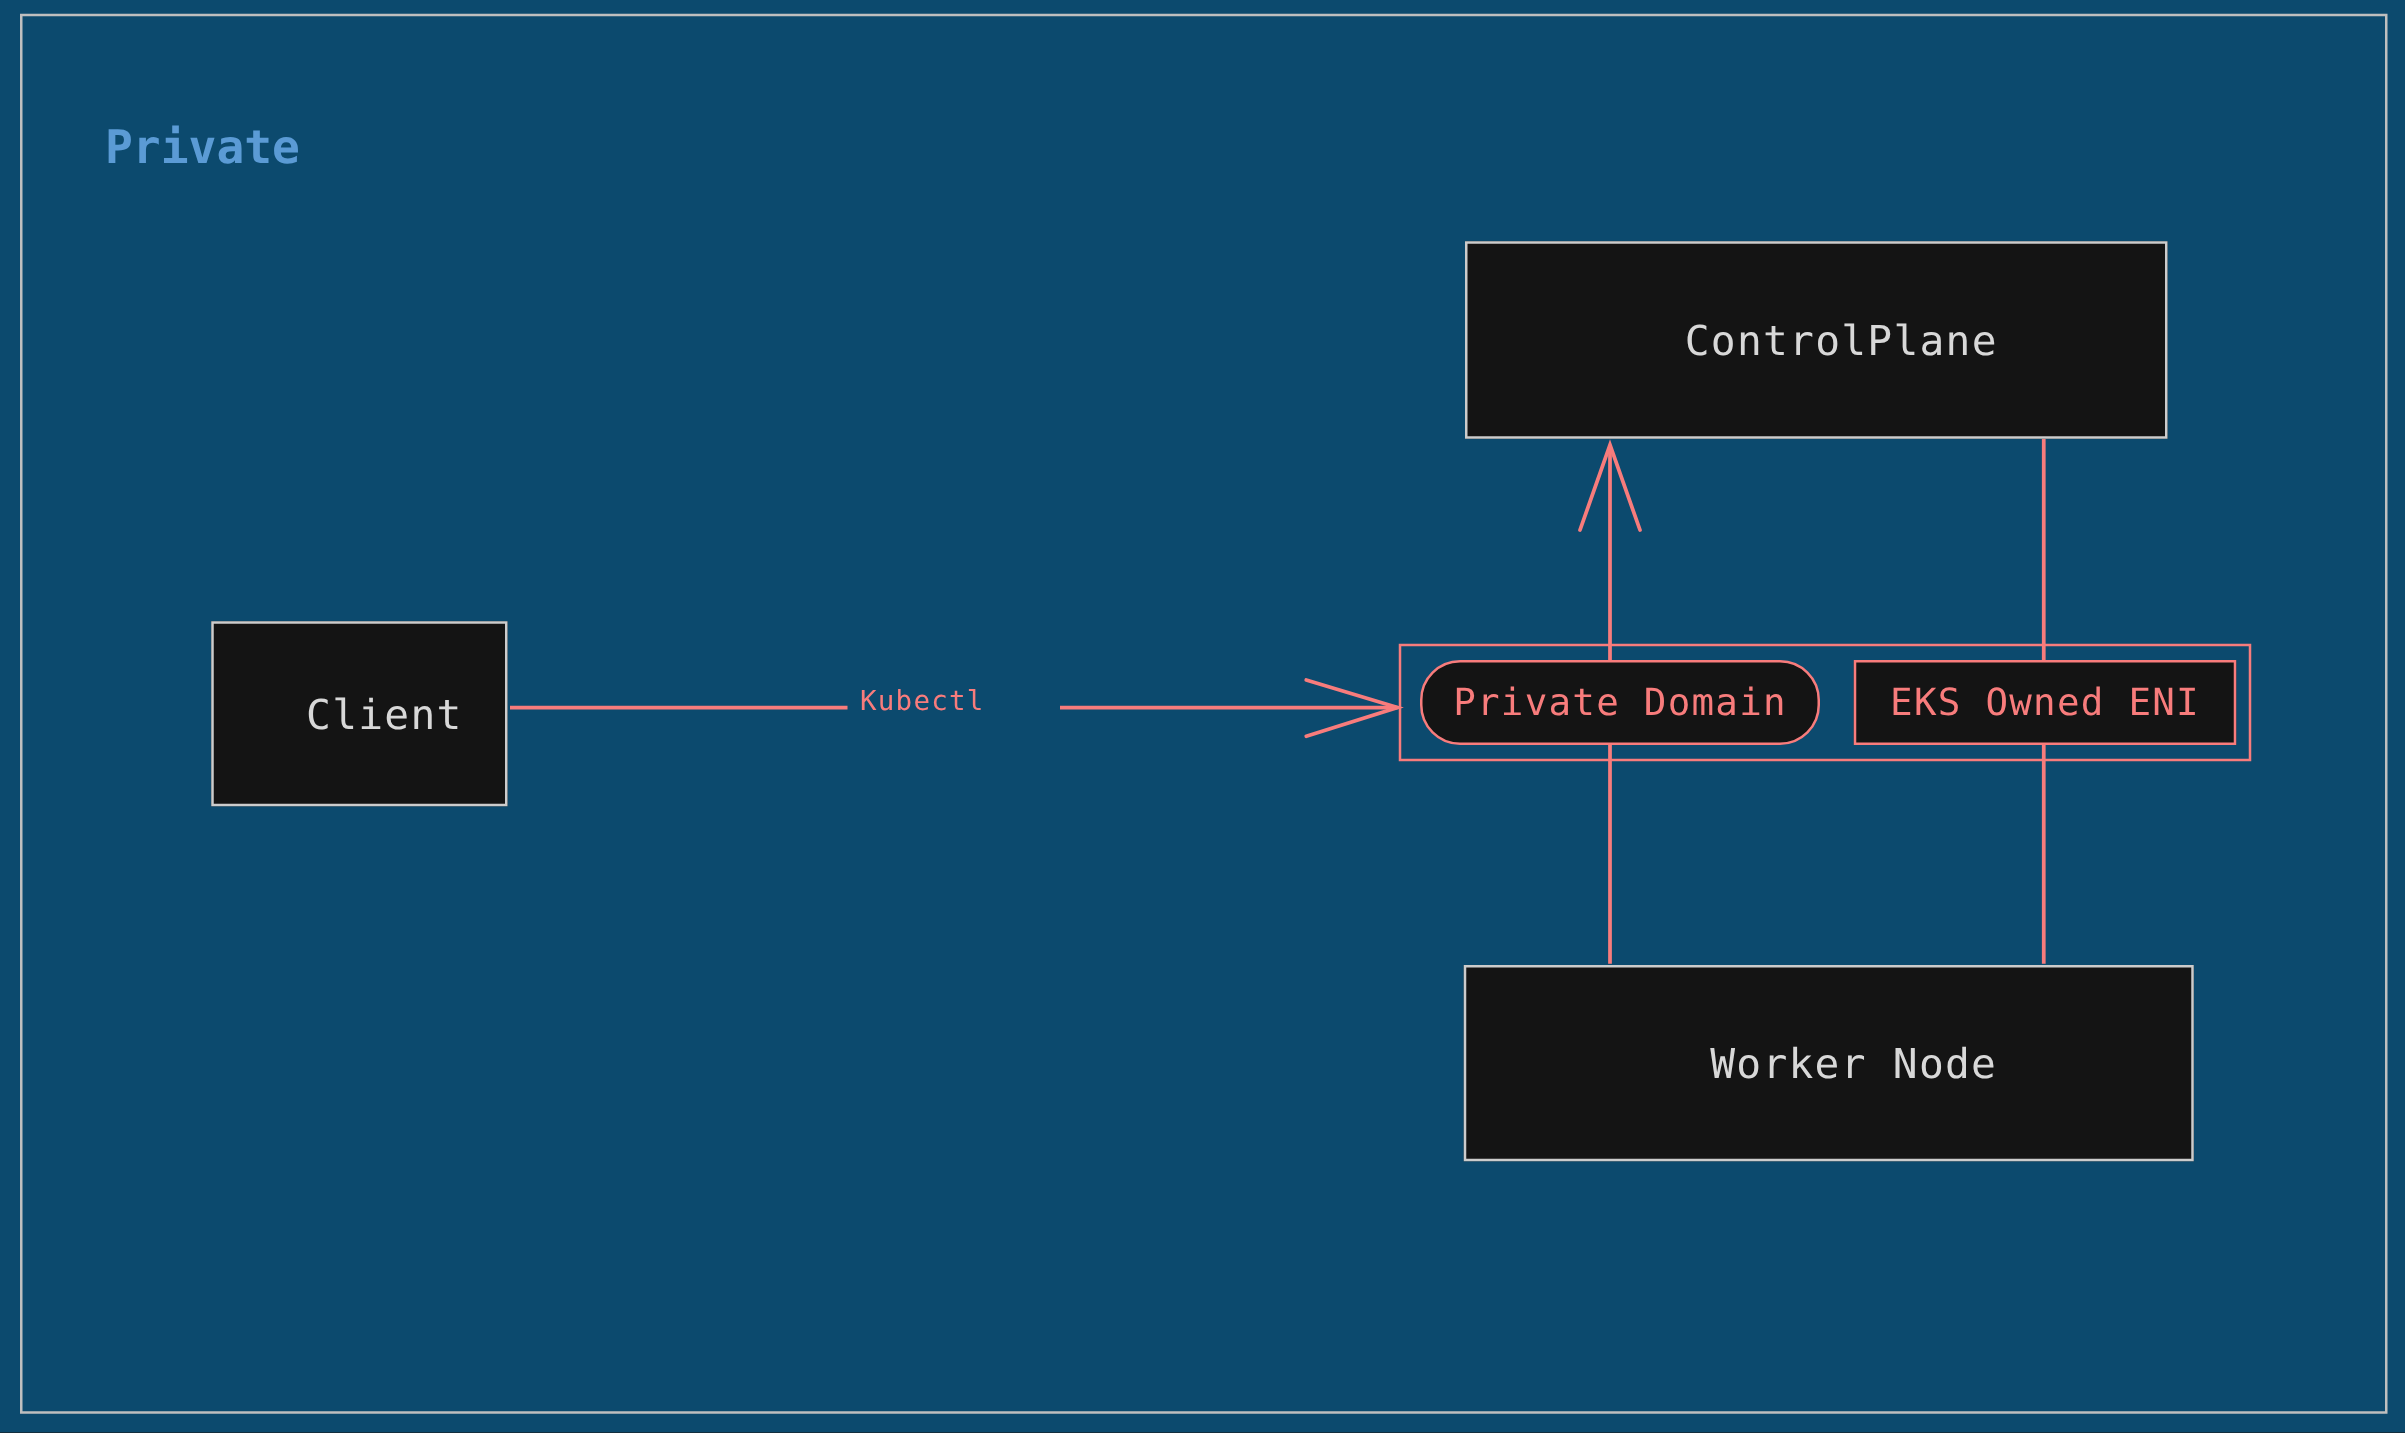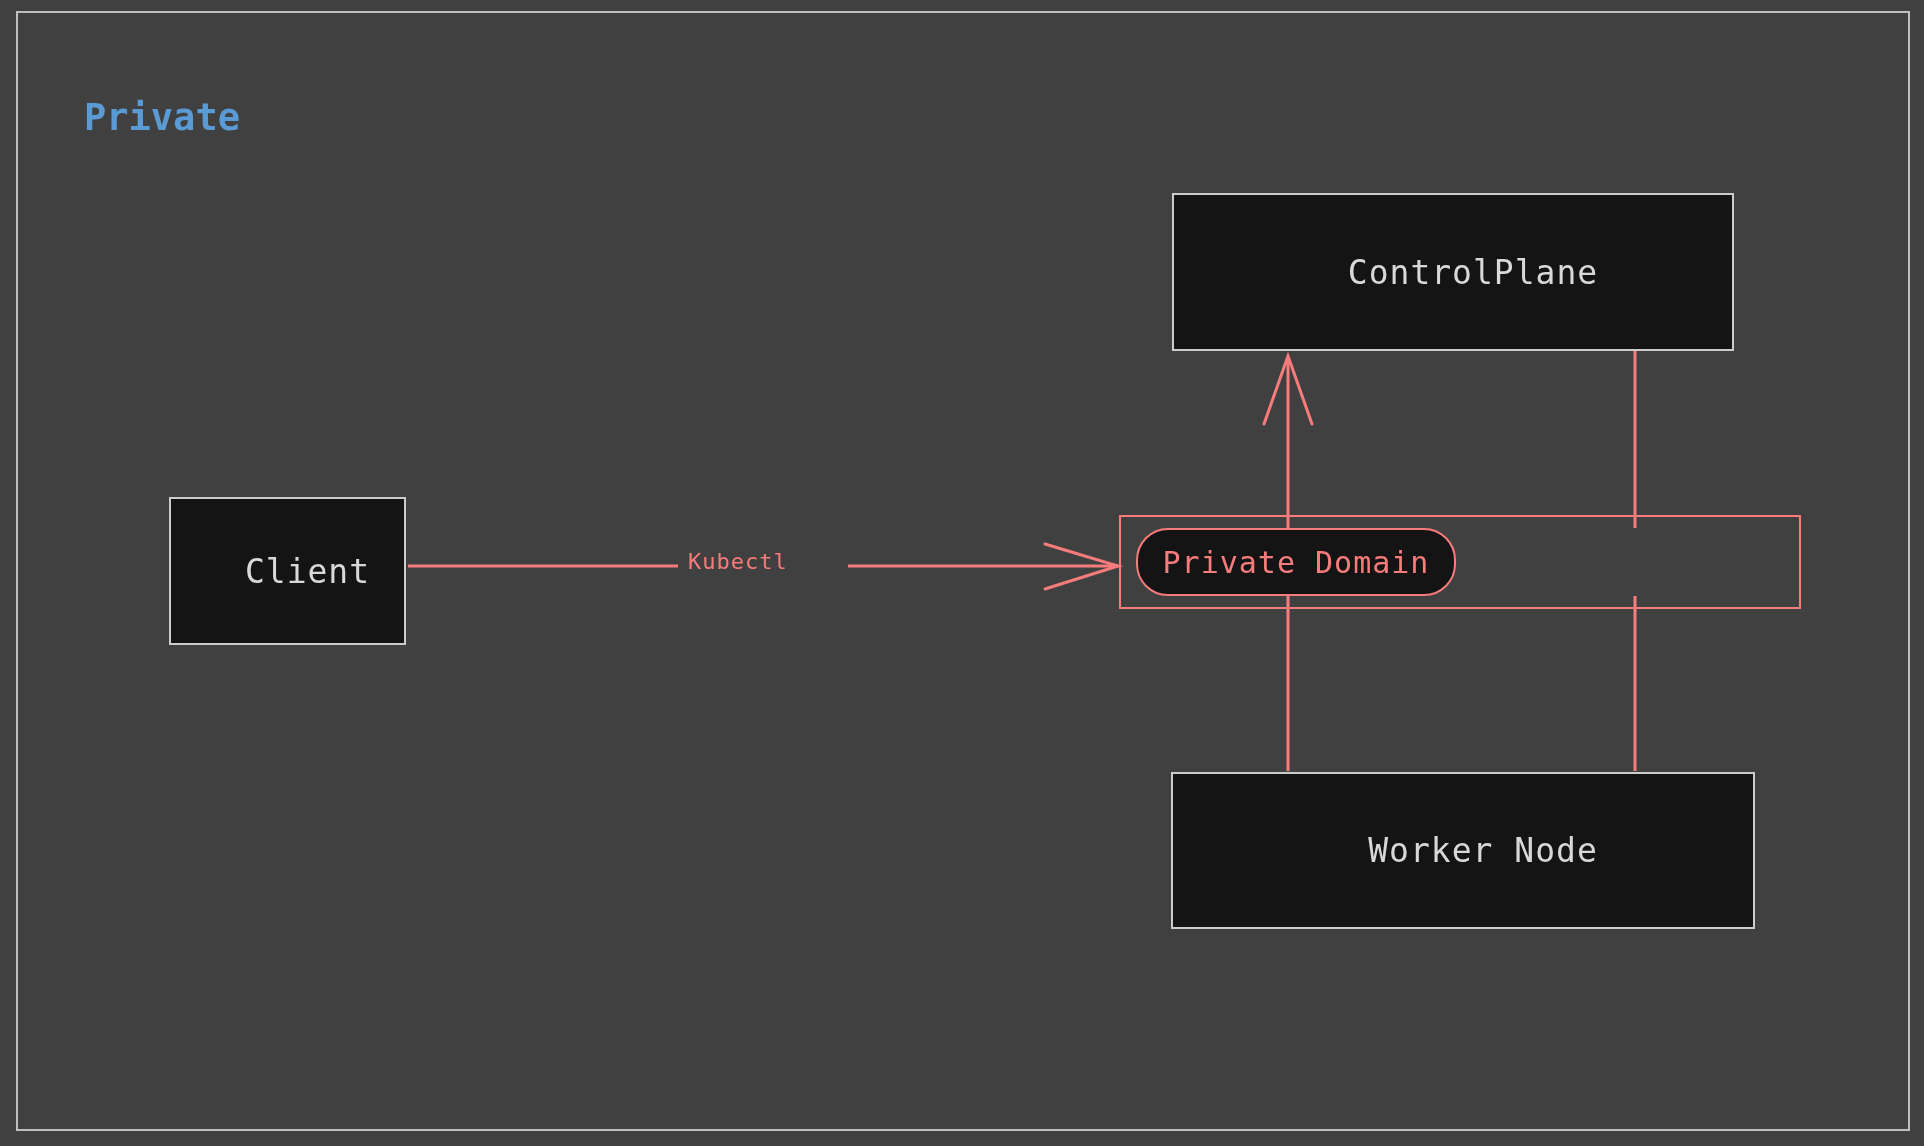--- a/index.html
+++ b/index.html
@@ -4,21 +4,21 @@
 <style>
   html, body {
     margin: 0;
     padding: 0;
     background: #1a1a1a;
   }
   #stage {
     position: relative;
     width: 1924px;
     height: 1146px;
-    background: #404040;
+    background: #0c4a6e;
     overflow: hidden;
     font-family: "DejaVu Sans Mono", "Liberation Mono", monospace;
   }
   #canvas-border {
     position: absolute;
     left: 16px;
     top: 11px;
     width: 1894px;
     height: 1120px;
     border: 2px solid #bfbfbf;
@@ -167,16 +167,19 @@
   <div class="node-box" id="node-client">
     <span class="node-label">Client</span>
   </div>
 
   <div id="group-eks"></div>
 
   <div class="sub-box" id="subbox-private-domain">
     <span class="sub-label">Private Domain</span>
   </div>
 
+  <div class="sub-box" id="subbox-eks-eni">
+    <span class="sub-label">EKS Owned ENI</span>
+  </div>
 
   <div class="edge-label" id="edge-label-kubectl">Kubectl</div>
 
 </div>
 
 </body></html>

